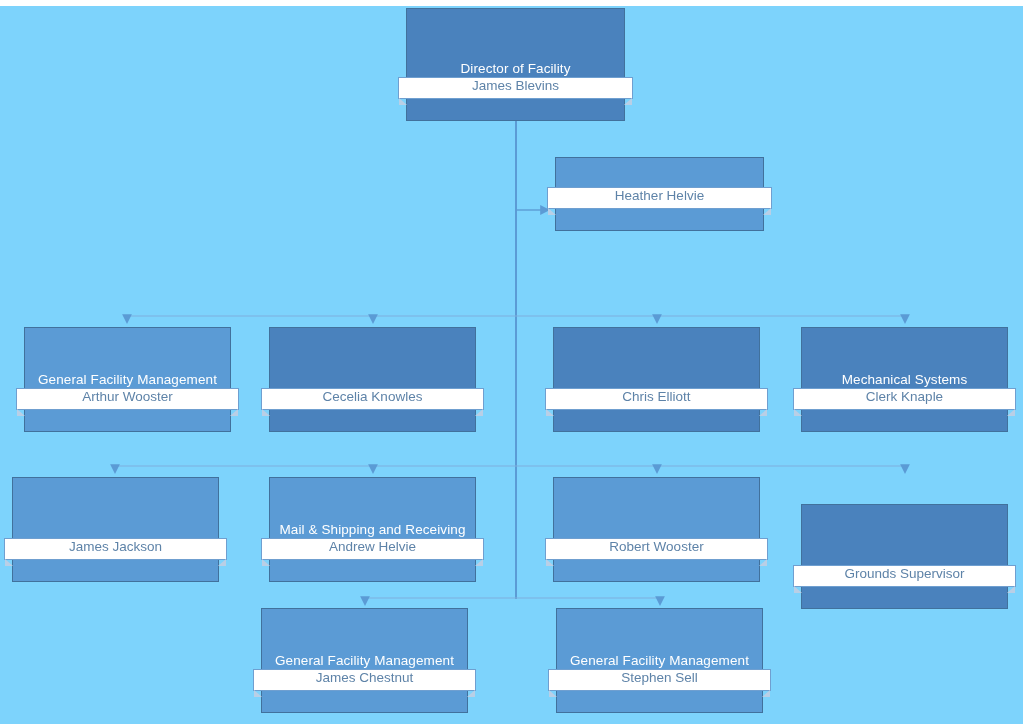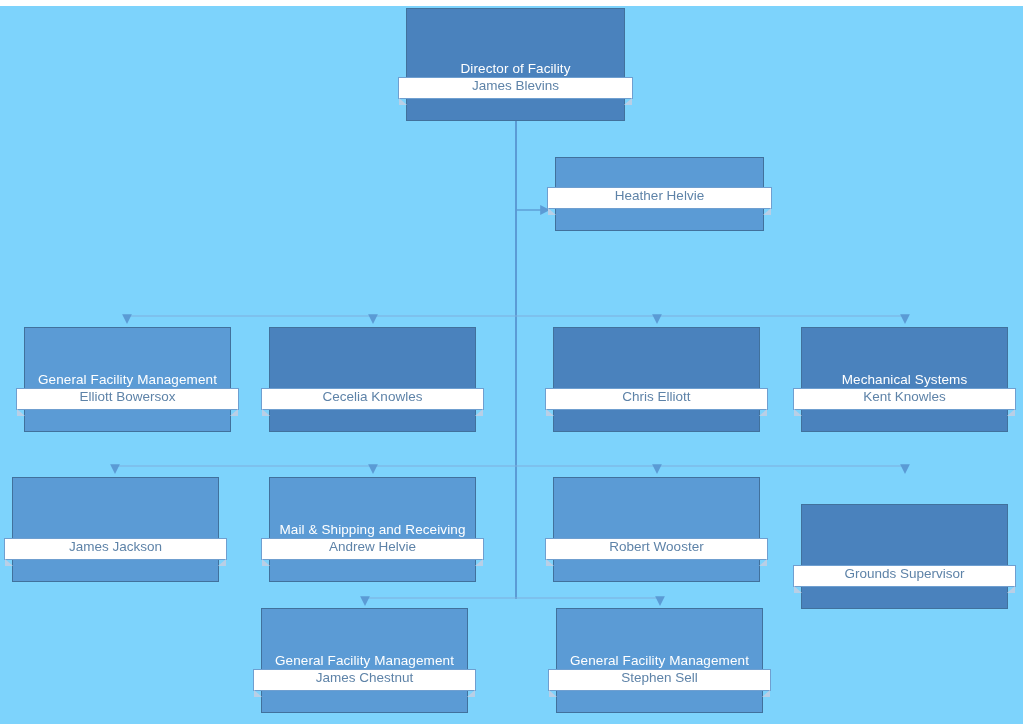--- a/index.html
+++ b/index.html
@@ -173,21 +173,21 @@
         </div>
       </div>
       <div class="node light" style="left: 24px; top: 321px; width: 207px; height: 105px;">
         <div class="shadow"></div>
         <div class="body">
           <div class="title">General Facility Management
 Worker</div>
         </div>
         <div class="ribbon">
           <span class="tail-l"></span>
-          <span class="nm">Elliott Bowersox</span>
+          <span class="nm">Arthur Wooster</span>
           <span class="tail-r"></span>
         </div>
       </div>
       <div class="node dark" style="left: 269px; top: 321px; width: 207px; height: 105px;">
         <div class="shadow"></div>
         <div class="body">
           <div class="title">Custodial Supervisor</div>
         </div>
         <div class="ribbon">
           <span class="tail-l"></span>
@@ -207,21 +207,21 @@
         </div>
       </div>
       <div class="node dark" style="left: 801px; top: 321px; width: 207px; height: 105px;">
         <div class="shadow"></div>
         <div class="body">
           <div class="title">Mechanical Systems
 Supervisor</div>
         </div>
         <div class="ribbon">
           <span class="tail-l"></span>
-          <span class="nm">Kent Knowles</span>
+          <span class="nm">Clerk Knaple</span>
           <span class="tail-r"></span>
         </div>
       </div>
       <div class="node light" style="left: 12px; top: 471px; width: 207px; height: 105px;">
         <div class="shadow"></div>
         <div class="body">
           <div class="title">Camp Ranger I</div>
         </div>
         <div class="ribbon">
           <span class="tail-l"></span>

